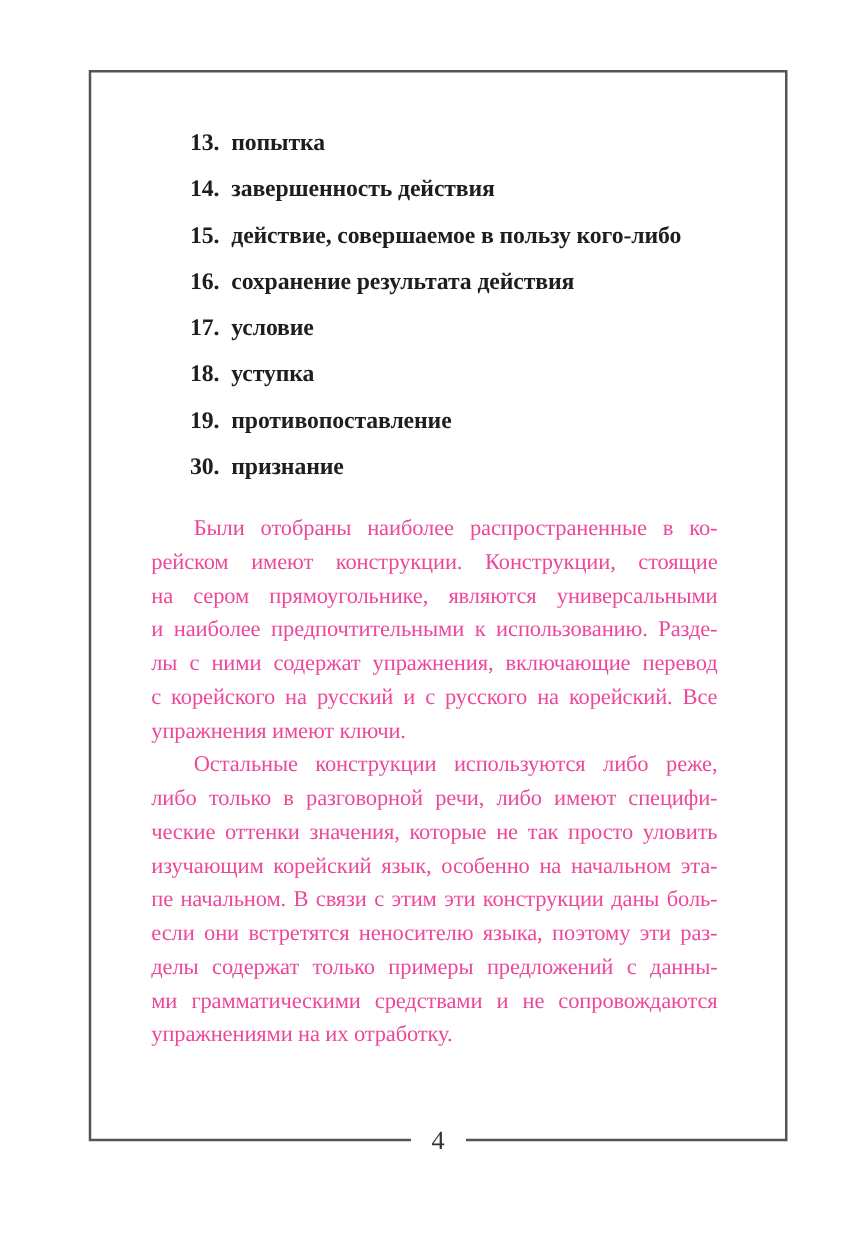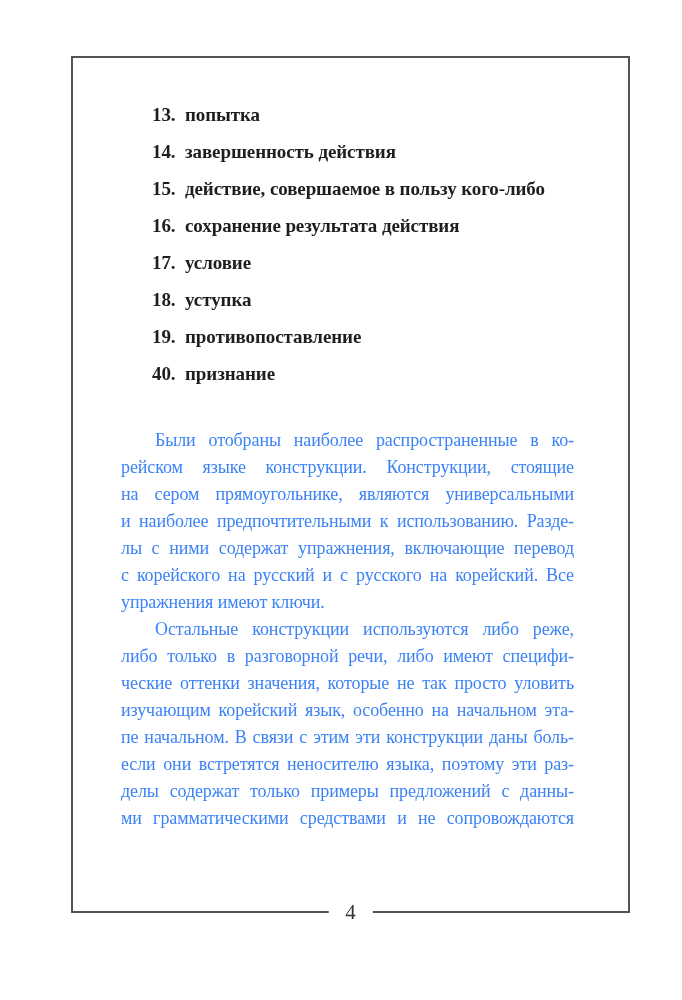--- a/index.html
+++ b/index.html
@@ -39,23 +39,23 @@
     font-size: 19px;
     white-space: nowrap;
     letter-spacing: -0.1px;
   }
   .list-item .num {
     display: inline-block;
     width: 33px;
   }
   
   .paragraphs {
-    margin-top: 35px;
+    margin-top: 17px;
     font-size: 18px;
-    color: #3b82f6;
+    color: #ec4899;
     letter-spacing: -0.1px;
   }
   .tline {
     height: 27px;
     line-height: 27px;
     text-align: justify;
     text-align-last: justify;
   }
   .tline.first {
     padding-left: 34px;
@@ -83,38 +83,39 @@
 <div class="page-frame">
   <div class="content">
     <div class="numbered-list">
         <div class="list-item"><span class="num">13.</span><span>попытка</span></div>
         <div class="list-item"><span class="num">14.</span><span>завершенность действия</span></div>
         <div class="list-item"><span class="num">15.</span><span>действие, совершаемое в пользу кого-либо</span></div>
         <div class="list-item"><span class="num">16.</span><span>сохранение результата действия</span></div>
         <div class="list-item"><span class="num">17.</span><span>условие</span></div>
         <div class="list-item"><span class="num">18.</span><span>уступка</span></div>
         <div class="list-item"><span class="num">19.</span><span>противопоставление</span></div>
-        <div class="list-item"><span class="num">40.</span><span>признание</span></div>
+        <div class="list-item"><span class="num">30.</span><span>признание</span></div>
       </div>
     <div class="paragraphs">
         <div class="para">
           <div class="tline first">Были отобраны наиболее распространенные в ко-</div>
-          <div class="tline">рейском языке конструкции. Конструкции, стоящие</div>
+          <div class="tline">рейском имеют конструкции. Конструкции, стоящие</div>
           <div class="tline">на сером прямоугольнике, являются универсальными</div>
           <div class="tline">и наиболее предпочтительными к использованию. Разде-</div>
           <div class="tline">лы с ними содержат упражнения, включающие перевод</div>
           <div class="tline">с корейского на русский и с русского на корейский. Все</div>
           <div class="tline last">упражнения имеют ключи.</div>
         </div>
         <div class="para">
           <div class="tline first">Остальные конструкции используются либо реже,</div>
           <div class="tline">либо только в разговорной речи, либо имеют специфи-</div>
           <div class="tline">ческие оттенки значения, которые не так просто уловить</div>
           <div class="tline">изучающим корейский язык, особенно на начальном эта-</div>
           <div class="tline">пе начальном. В связи с этим эти конструкции даны боль-</div>
           <div class="tline">если они встретятся неносителю языка, поэтому эти раз-</div>
           <div class="tline">делы содержат только примеры предложений с данны-</div>
           <div class="tline">ми грамматическими средствами и не сопровождаются</div>
+          <div class="tline last">упражнениями на их отработку.</div>
         </div>
       </div>
   </div>
   <span class="page-num">4</span>
 </div>
 
 </body></html>

